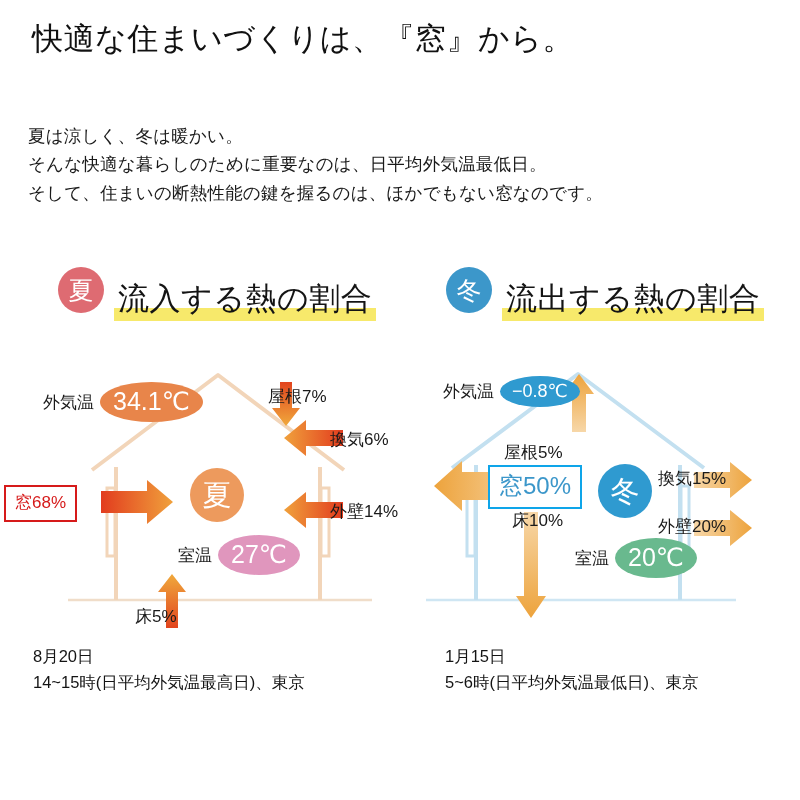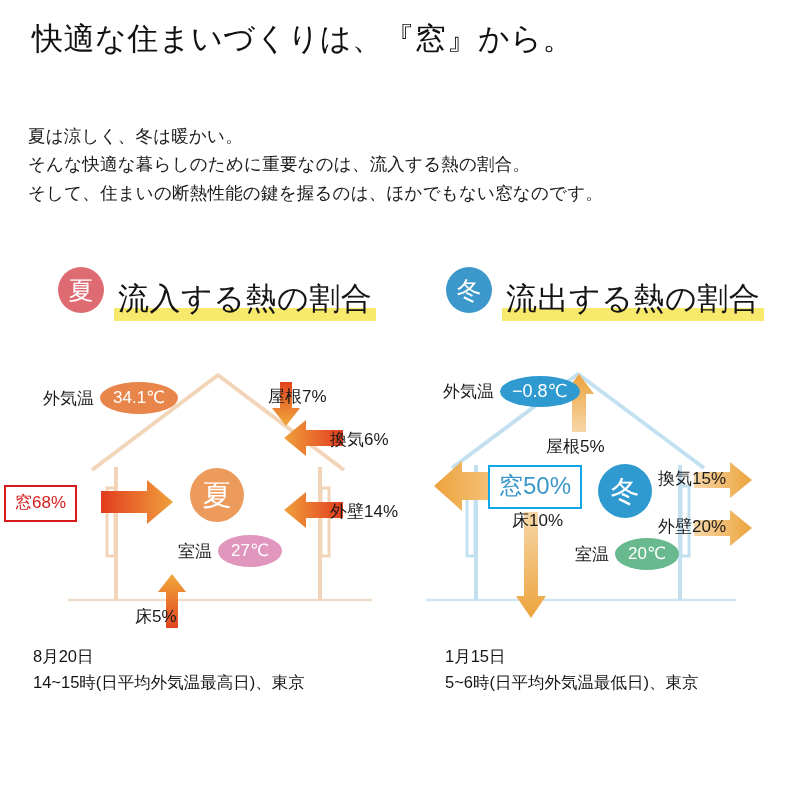--- a/index.html
+++ b/index.html
@@ -101,21 +101,21 @@
     color: #1a1a1a;
     white-space: nowrap;
     line-height: 1;
   }
 
   .temp-row { position: absolute; display: flex; align-items: center; gap: 6px; white-space: nowrap; }
   .temp-name { font-size: 17px; color: #1a1a1a; line-height: 1; margin-left: 35px; }
   .temp-pill {
     border-radius: 50%/50%;
     color: #ffffff;
-    font-size: 17px;
+    font-size: 25px;
     line-height: 1;
     padding: 7px 13px 8px 13px;
     display: inline-block;
   }
   .temp-pill.outside-summer { background: #e8854a; }
   .temp-pill.outside-winter { background: #2f9ad0; padding: 6px 12px 7px 12px; font-size: 18px; }
   .temp-pill.inside-summer  { background: #e096bd; }
   .temp-pill.inside-winter  { background: #69b98e; }
 
   
@@ -165,21 +165,21 @@
 </style>
 </head>
 <body>
 
 <div id="page">
 
   <div class="main-title">快適な住まいづくりは、『窓』から。</div>
 
   <div class="lead-block">
     <div class="lead-line">夏は涼しく、冬は暖かい。</div>
-    <div class="lead-line">そんな快適な暮らしのために重要なのは、流入する熱の割合。</div>
+    <div class="lead-line">そんな快適な暮らしのために重要なのは、日平均外気温最低日。</div>
     <div class="lead-line">そして、住まいの断熱性能の鍵を握るのは、ほかでもない窓なのです。</div>
   </div>
 
   <div class="section-head summer">
     <div class="season-badge summer">夏</div>
     <div class="head-text-wrap">
       <div class="head-highlight"></div>
       <div class="head-text">流入する熱の割合</div>
     </div>
   </div>
@@ -305,21 +305,21 @@
       <polygon points="294,160 330,160 330,150 352,168 330,186 330,176 294,176" fill="url(#wgRight)"></polygon>
 
       <polygon points="124,152 138,152 138,236 146,236 131,258 116,236 124,236" fill="url(#wgDown)"></polygon>
     </svg>
 
     <div class="temp-row" style="left:8px; top:16px;">
       <span class="temp-name">外気温</span>
       <span class="temp-pill outside-winter">−0.8℃</span>
     </div>
 
-    <div class="lbl" style="left:104px; top:78px;margin-left:42px;">屋根5%</div>
+    <div class="lbl" style="left:104px; top:84px;">屋根5%</div>
 
     <div class="win-box winter" style="left:88px; top:105px;">窓50%</div>
 
     <div class="house-season winter" style="left:198px; top:104px;">冬</div>
 
     <div class="lbl" style="left:258px; top:110px;">換気15%</div>
 
     <div class="lbl" style="left:112px; top:152px;">床10%</div>
 
     <div class="lbl" style="left:258px; top:158px;">外壁20%</div>

